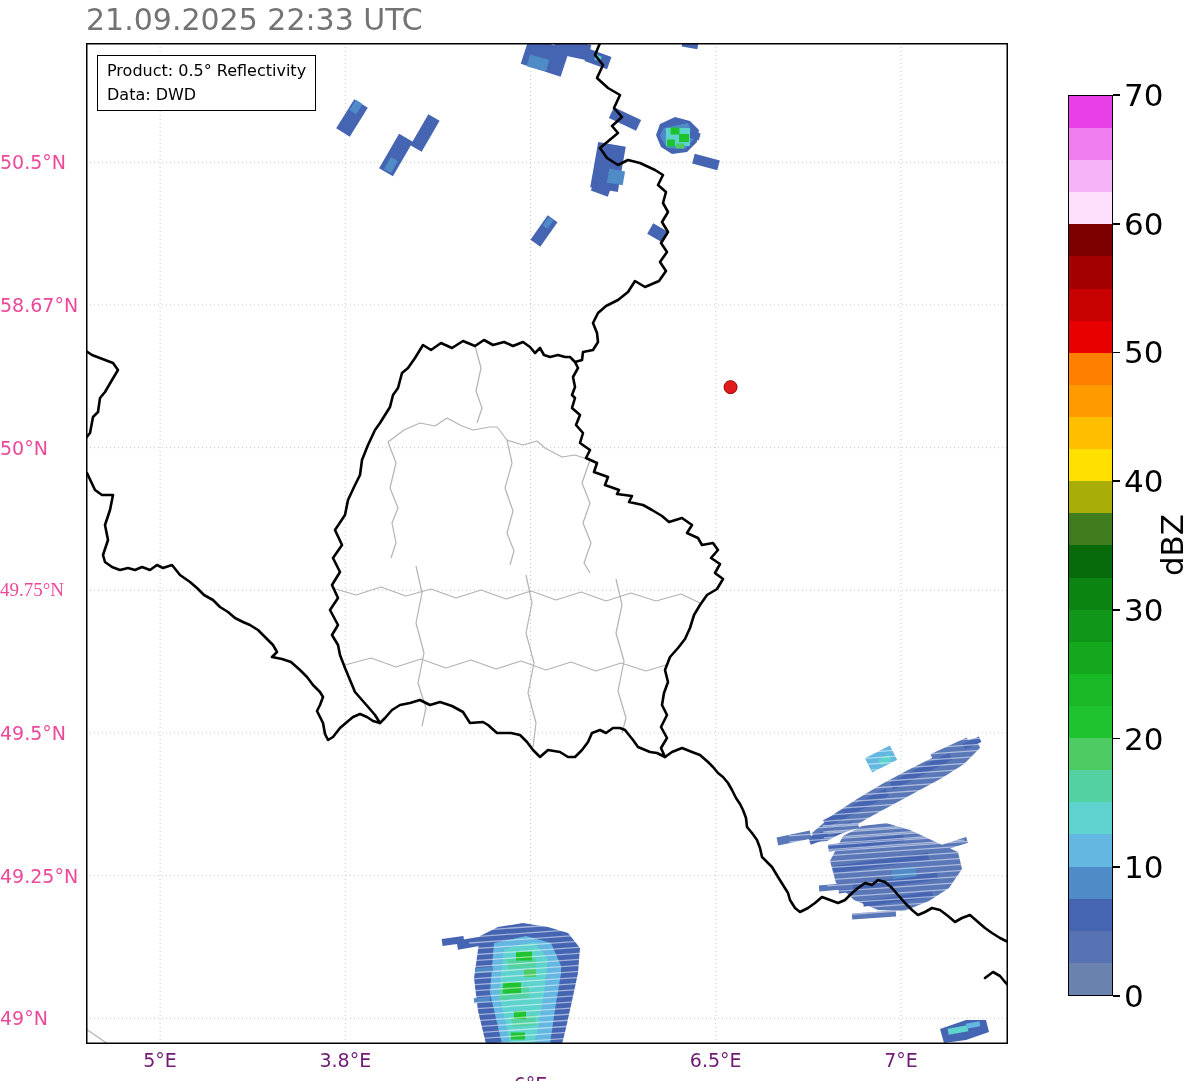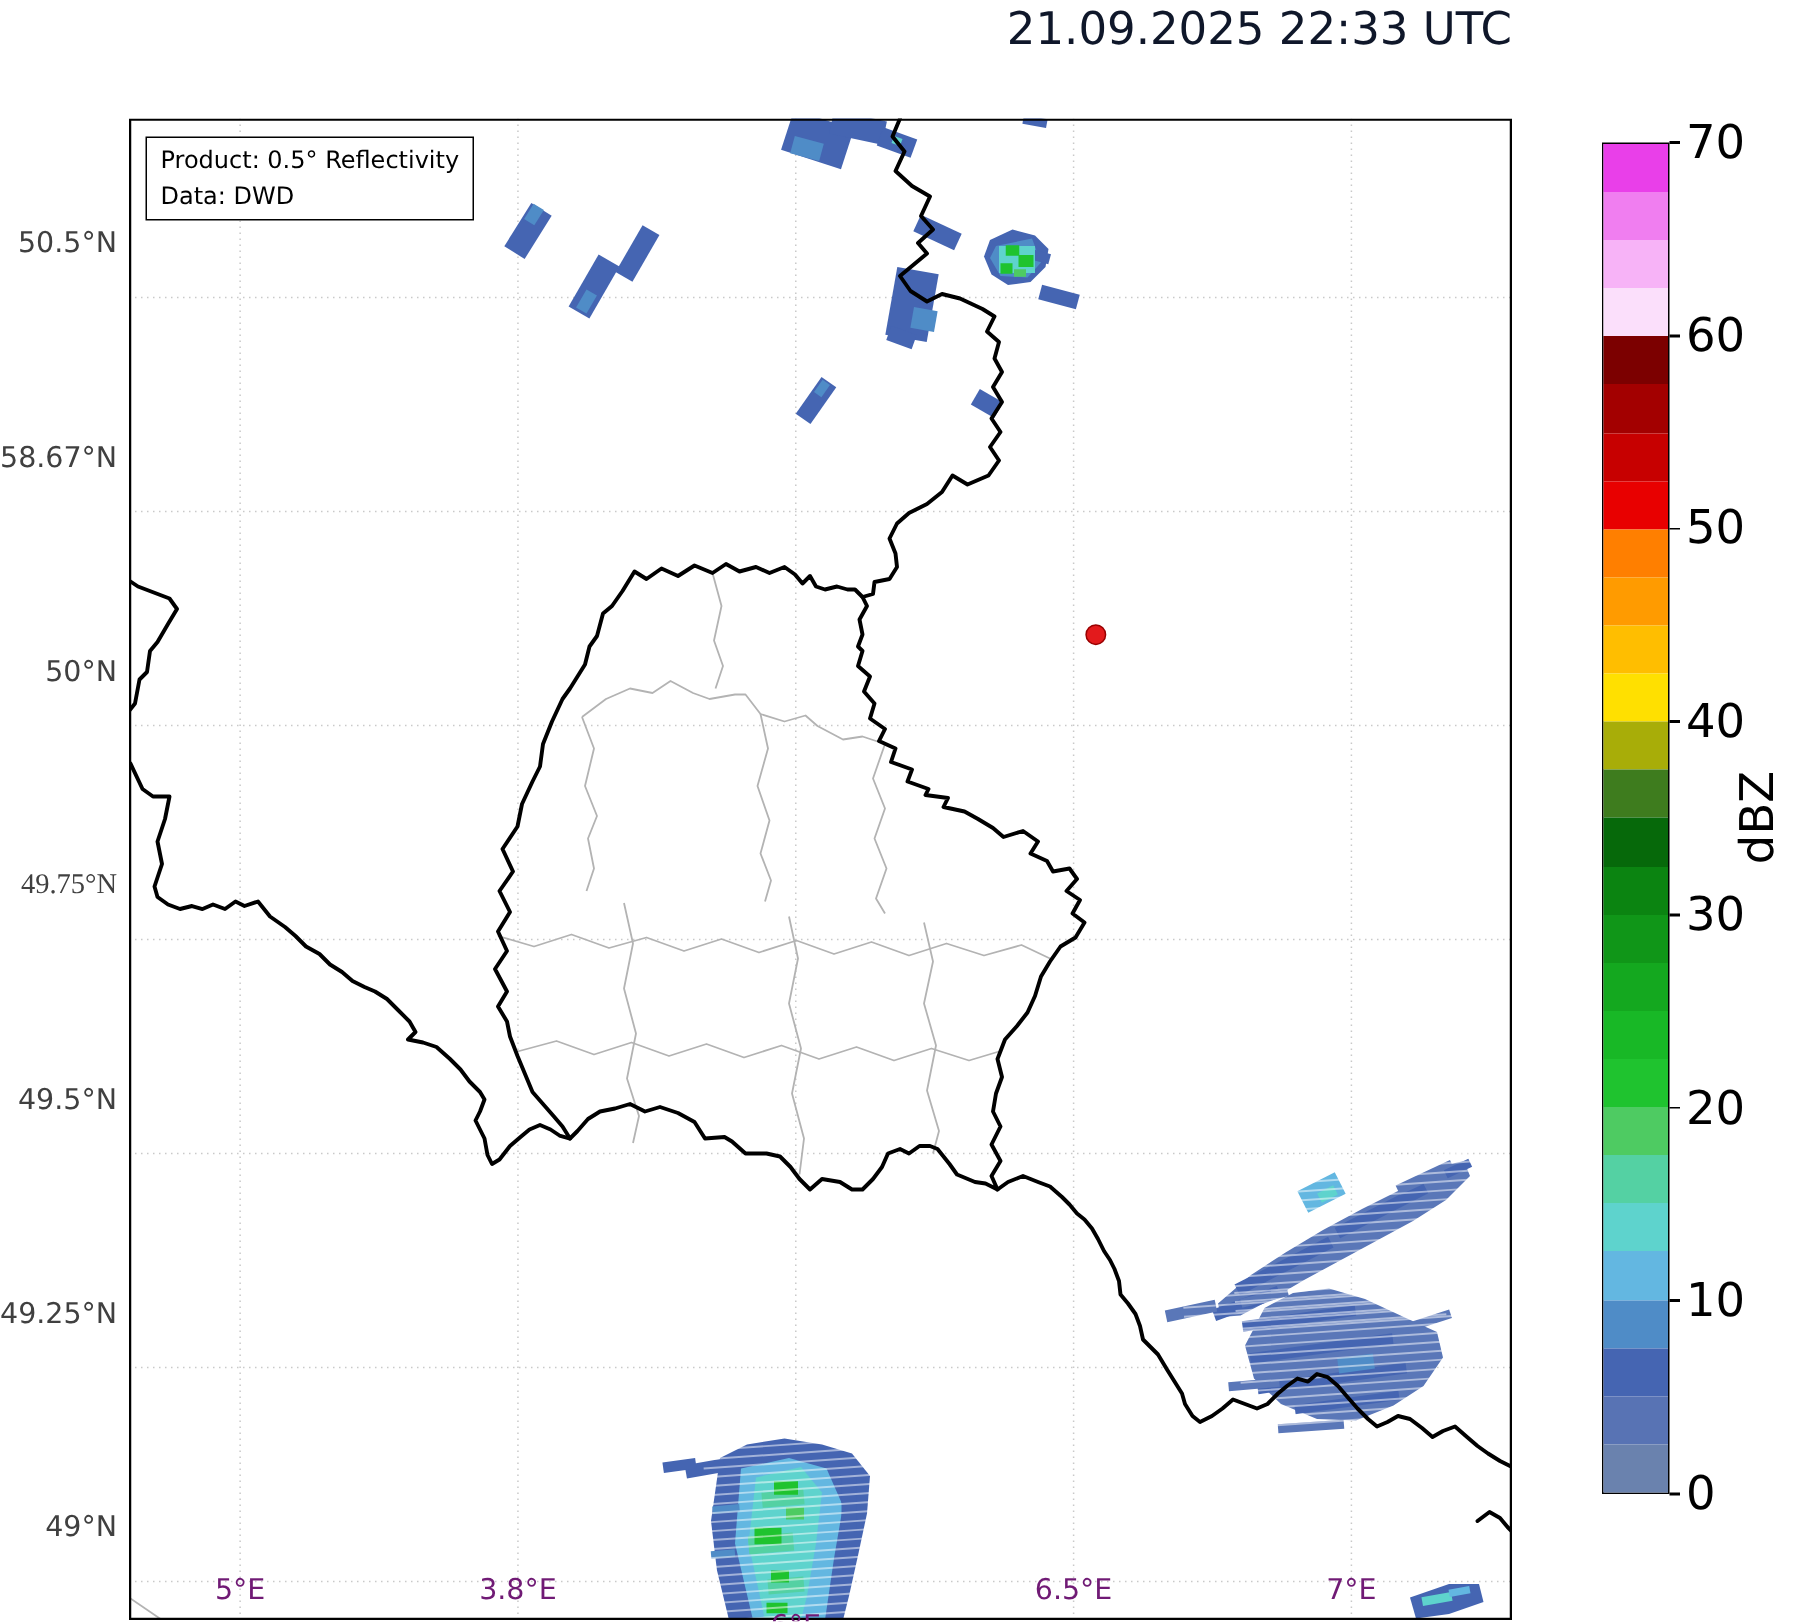--- a/index.html
+++ b/index.html
@@ -1,24 +1,24 @@
 <!DOCTYPE html>
 <html><head>
 <meta charset="utf-8">
 <style>
   html,body{margin:0;padding:0;background:#fff;}
   .page{position:relative;width:1202px;height:1081px;background:#fff;
         font-family:"DejaVu Sans","Liberation Sans",sans-serif;overflow:hidden;}
-  .title{position:absolute;left:86px;top:2px;width:922px;text-align:right;
-         font-size:30px;color:#0f172a;}
-  .map{position:absolute;left:86px;top:43px;width:922px;height:1001px;margin-top:36px;}
+  .title{position:absolute;left:86px;top:2px;width:922px;text-align:left;
+         font-size:30px;color:#737373;}
+  .map{position:absolute;left:86px;top:43px;width:922px;height:1001px;}
   .annot{position:absolute;left:11px;top:12px;background:#fff;border:1px solid #000;
          padding:3px 9px;font-size:16px;line-height:1.5;color:#000;white-space:nowrap;}
-  .latlab{position:absolute;left:0;width:78px;text-align:right;font-size:19px;
-          height:24px;line-height:24px;color:#404040;}
+  .latlab{position:absolute;left:0;width:78px;font-size:19px;
+          height:24px;line-height:24px;color:#ec4899;}
   .lonlab{position:absolute;width:90px;text-align:center;font-size:19px;
           top:1048px;height:24px;line-height:24px;color:#701a75;}
   .cbar{position:absolute;left:1068px;top:95px;width:45px;height:901px;
         border:1.3px solid #000;box-sizing:border-box;display:flex;
         flex-direction:column-reverse;}
   .cseg{width:100%;flex:1 1 auto;}
   .ctick{position:absolute;left:1113px;width:7px;height:1.6px;background:#000;}
   .clab{position:absolute;left:1124px;height:38px;line-height:38px;
         font-size:31px;color:#000;}
   .dbz{position:absolute;left:1172px;top:545px;transform:translate(-50%,-50%) rotate(-90deg);

